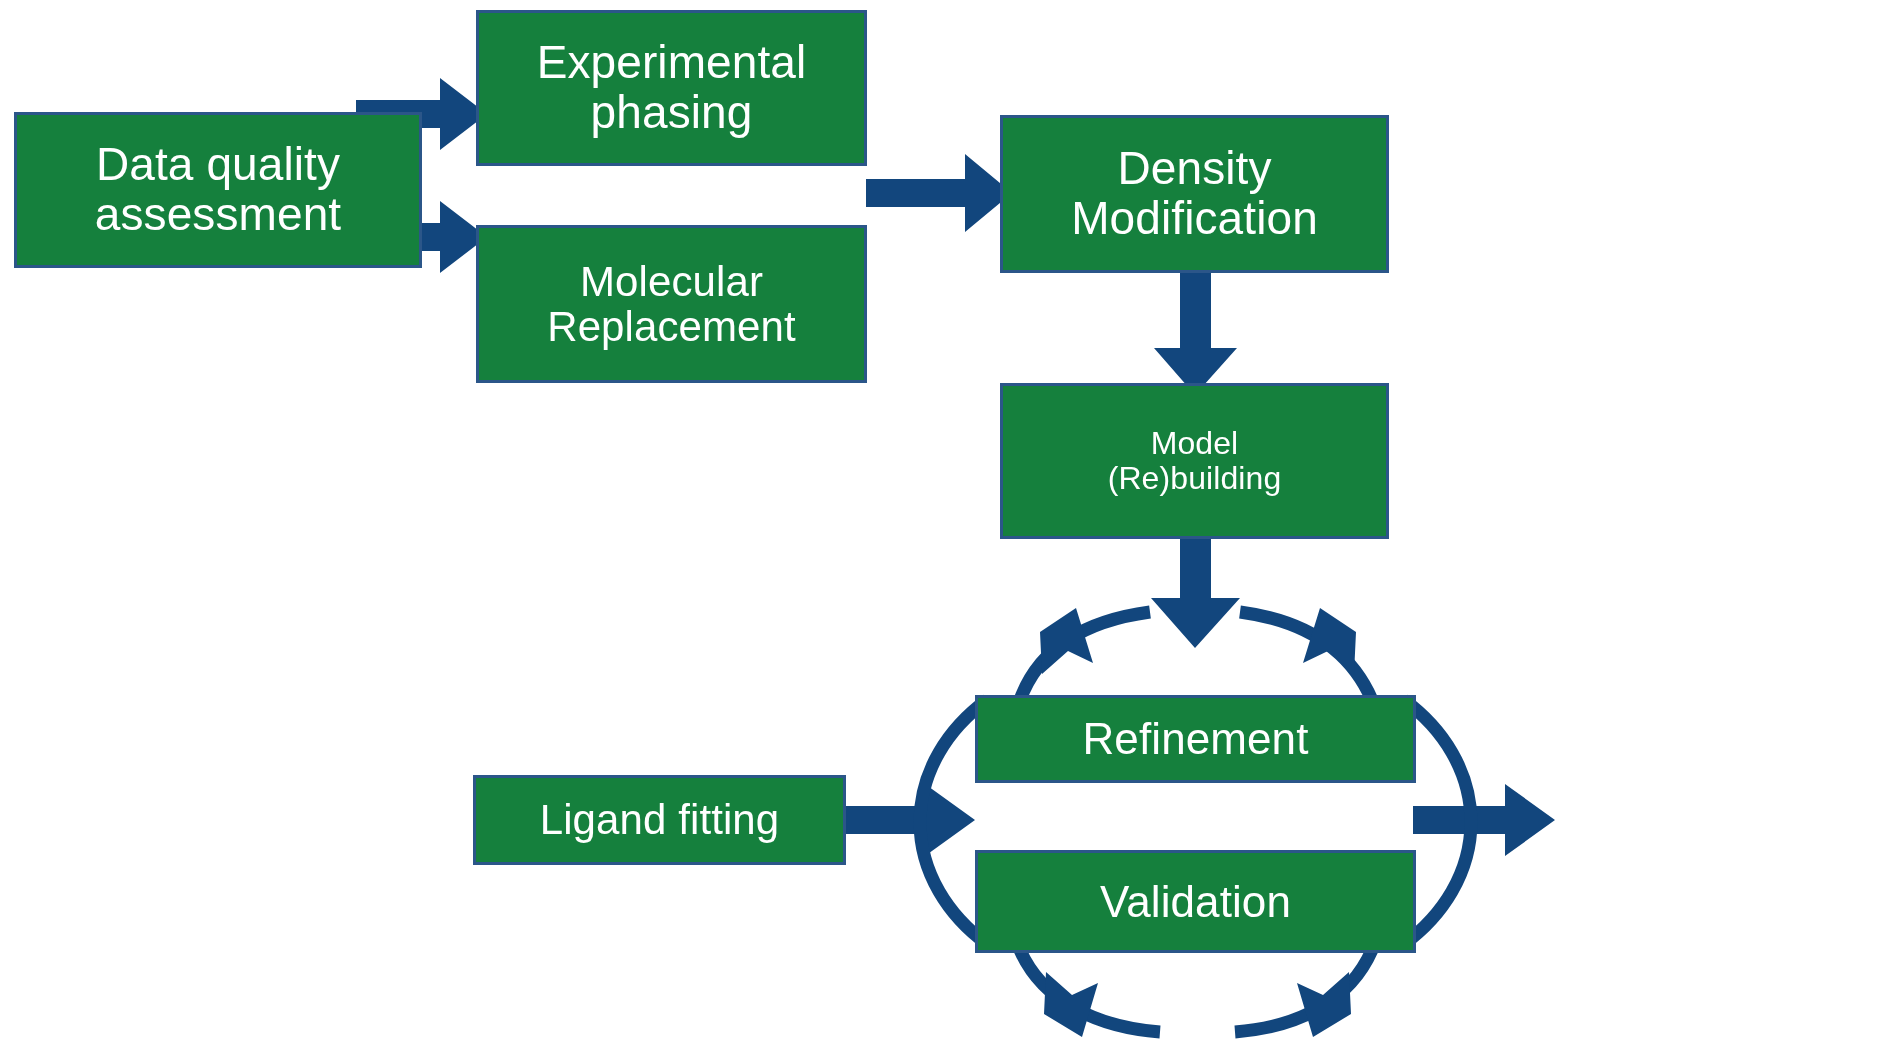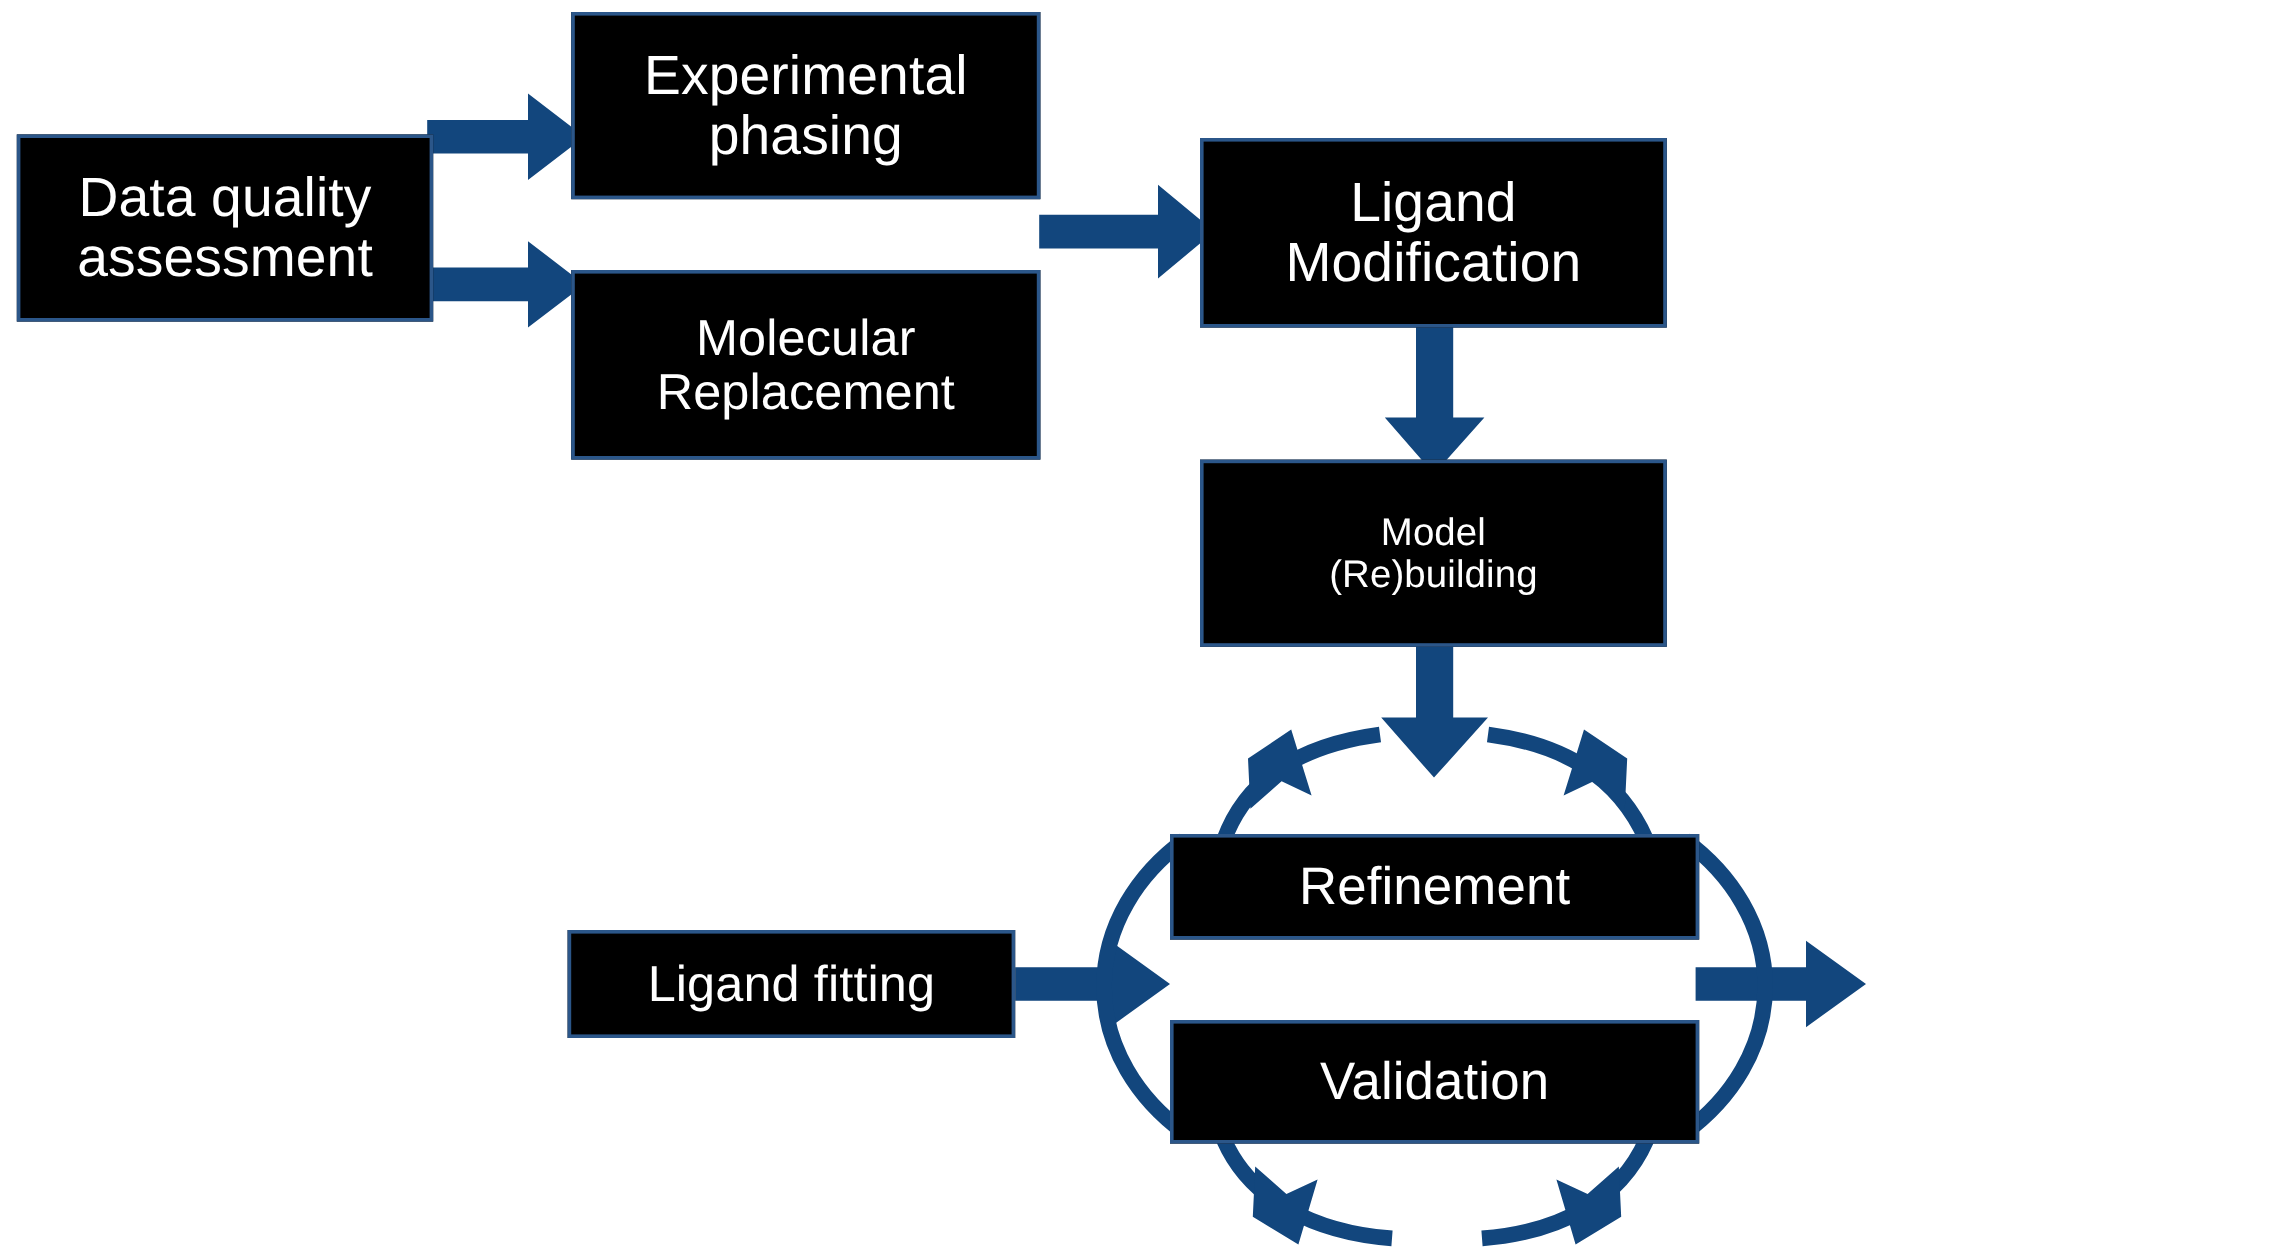--- a/index.html
+++ b/index.html
@@ -3,35 +3,35 @@
 <meta charset="utf-8">
 <title>Structure Determination Workflow</title>
 <style>
   html,body{margin:0;padding:0;background:#ffffff;}
   body{width:1903px;height:1043px;overflow:hidden;
        font-family:"Liberation Sans","DejaVu Sans",sans-serif;}
   #stage{position:relative;width:1903px;height:1043px;background:#ffffff;}
 
   .node{
     position:absolute;
-    background:#000000;
+    background:#15803d;
     border:3px solid #2b5689;
     box-sizing:border-box;
     color:#ffffff;
     display:flex;
     align-items:center;
     justify-content:center;
     text-align:center;
     line-height:1.08;
     white-space:pre-line;
     letter-spacing:0.1px;
   }
 
   
-  #n-dataquality      {left:14px;  top:112px; width:347px; height:156px; font-size:46px;}
+  #n-dataquality      {left:14px;  top:112px; width:408px; height:156px; font-size:46px;}
   #n-expphasing       {left:476px; top:10px;  width:391px; height:156px; font-size:46px;}
   #n-molrep           {left:476px; top:225px; width:391px; height:158px; font-size:42px;}
   #n-densitymod       {left:1000px;top:115px; width:389px; height:158px; font-size:46px;}
   #n-modelbuild       {left:1000px;top:383px; width:389px; height:156px; font-size:32px;}
   #n-refinement       {left:975px; top:695px; width:441px; height:88px; font-size:44px;}
   #n-validation       {left:975px; top:850px; width:441px; height:103px; font-size:44px;}
   #n-ligandfitting    {left:473px; top:775px; width:373px; height:90px;  font-size:42px;}
   #n-deposition       {left:1555px;top:775px; width:334px; height:90px;  font-size:42px;}
 
   
@@ -104,21 +104,21 @@
 
   <div class="node" id="n-dataquality">Data quality
 assessment</div>
 
   <div class="node" id="n-expphasing">Experimental
 phasing</div>
 
   <div class="node" id="n-molrep">Molecular
 Replacement</div>
 
-  <div class="node" id="n-densitymod">Ligand
+  <div class="node" id="n-densitymod">Density
 Modification</div>
 
   <div class="node" id="n-modelbuild">Model
 (Re)building</div>
 
   <div class="node" id="n-refinement">Refinement</div>
 
   <div class="node" id="n-validation">Validation</div>
 
   <div class="node" id="n-ligandfitting">Ligand fitting</div>

